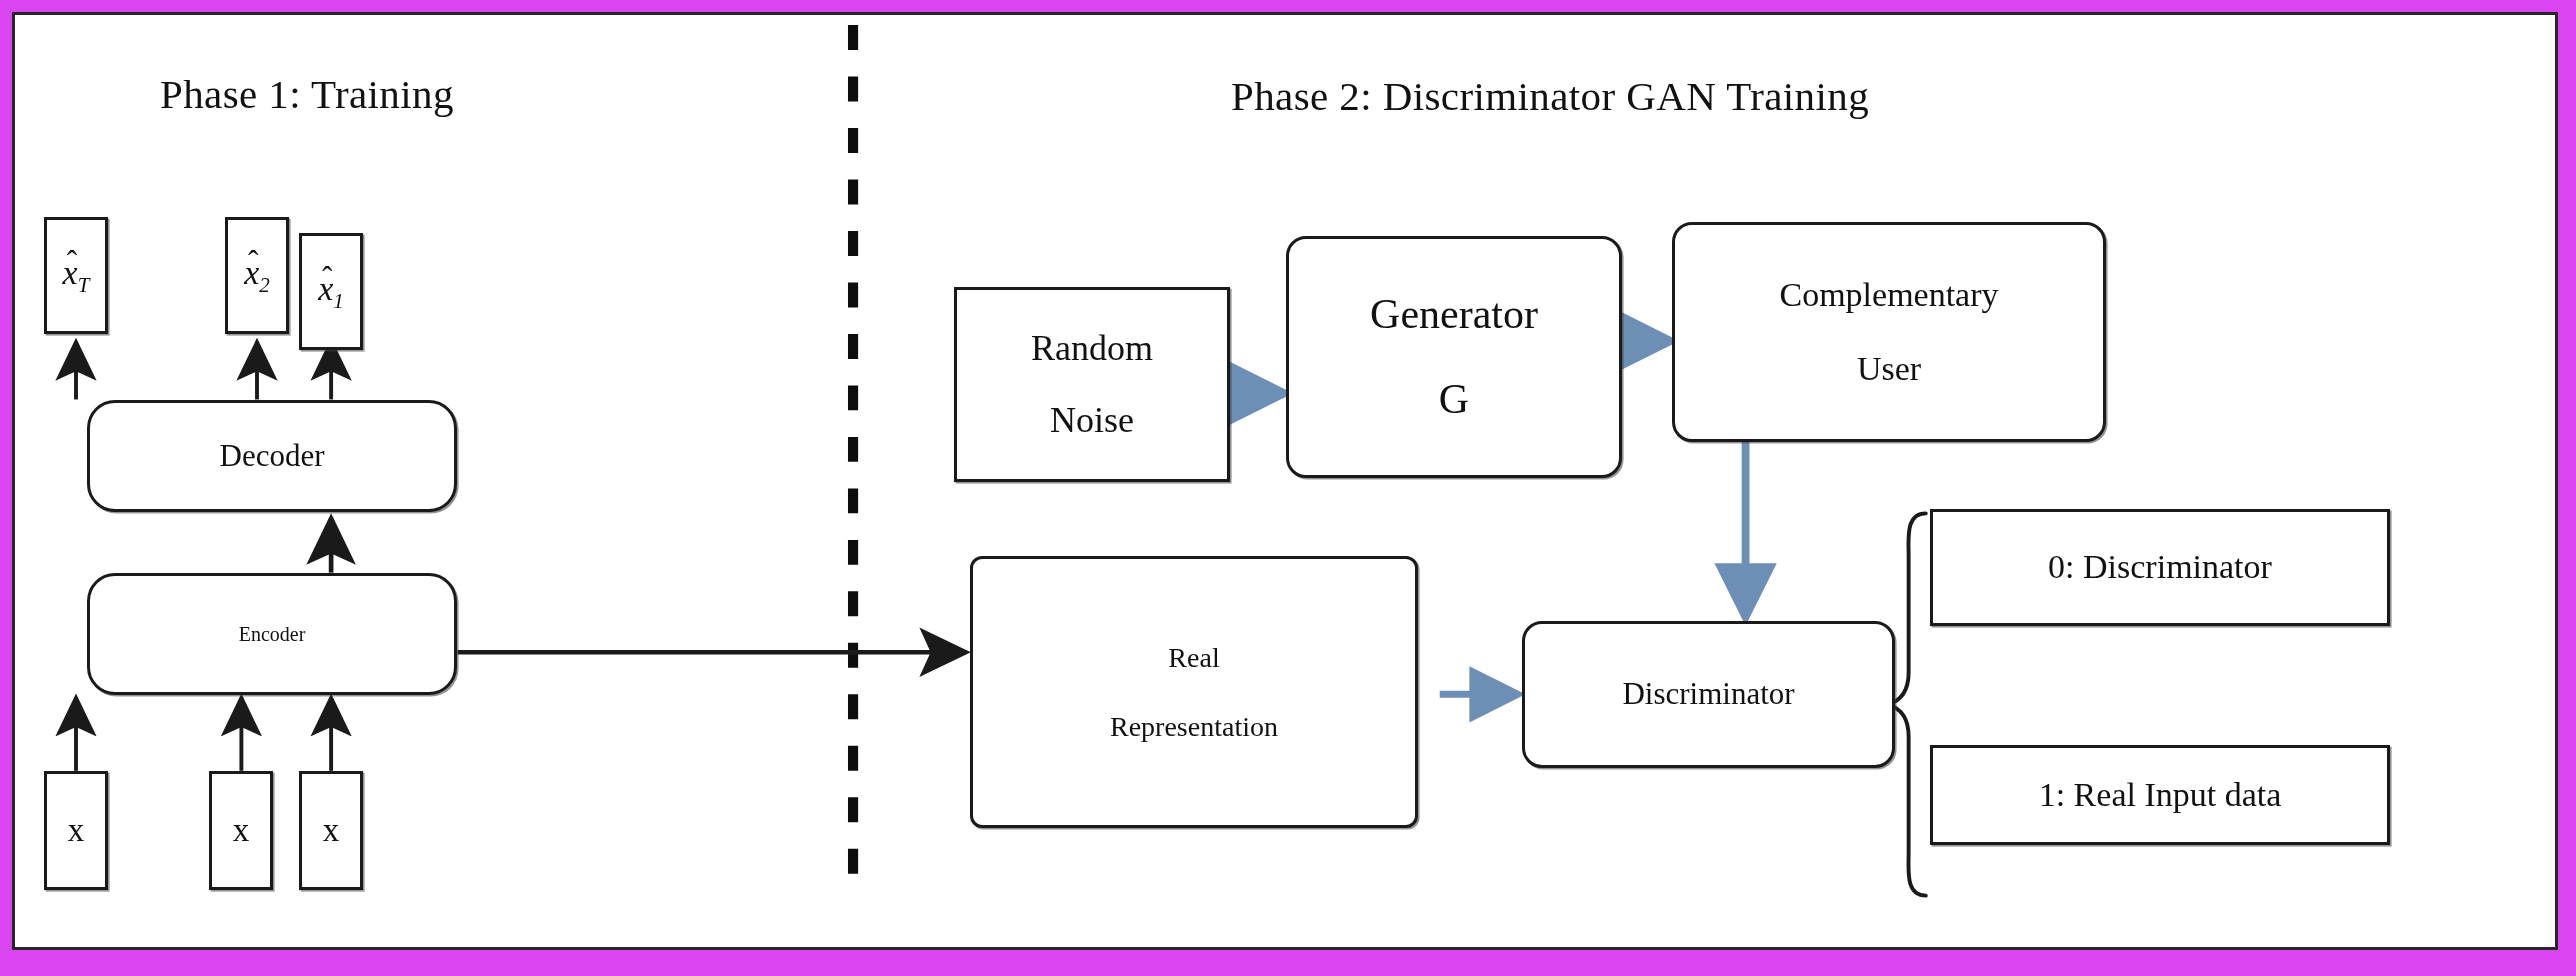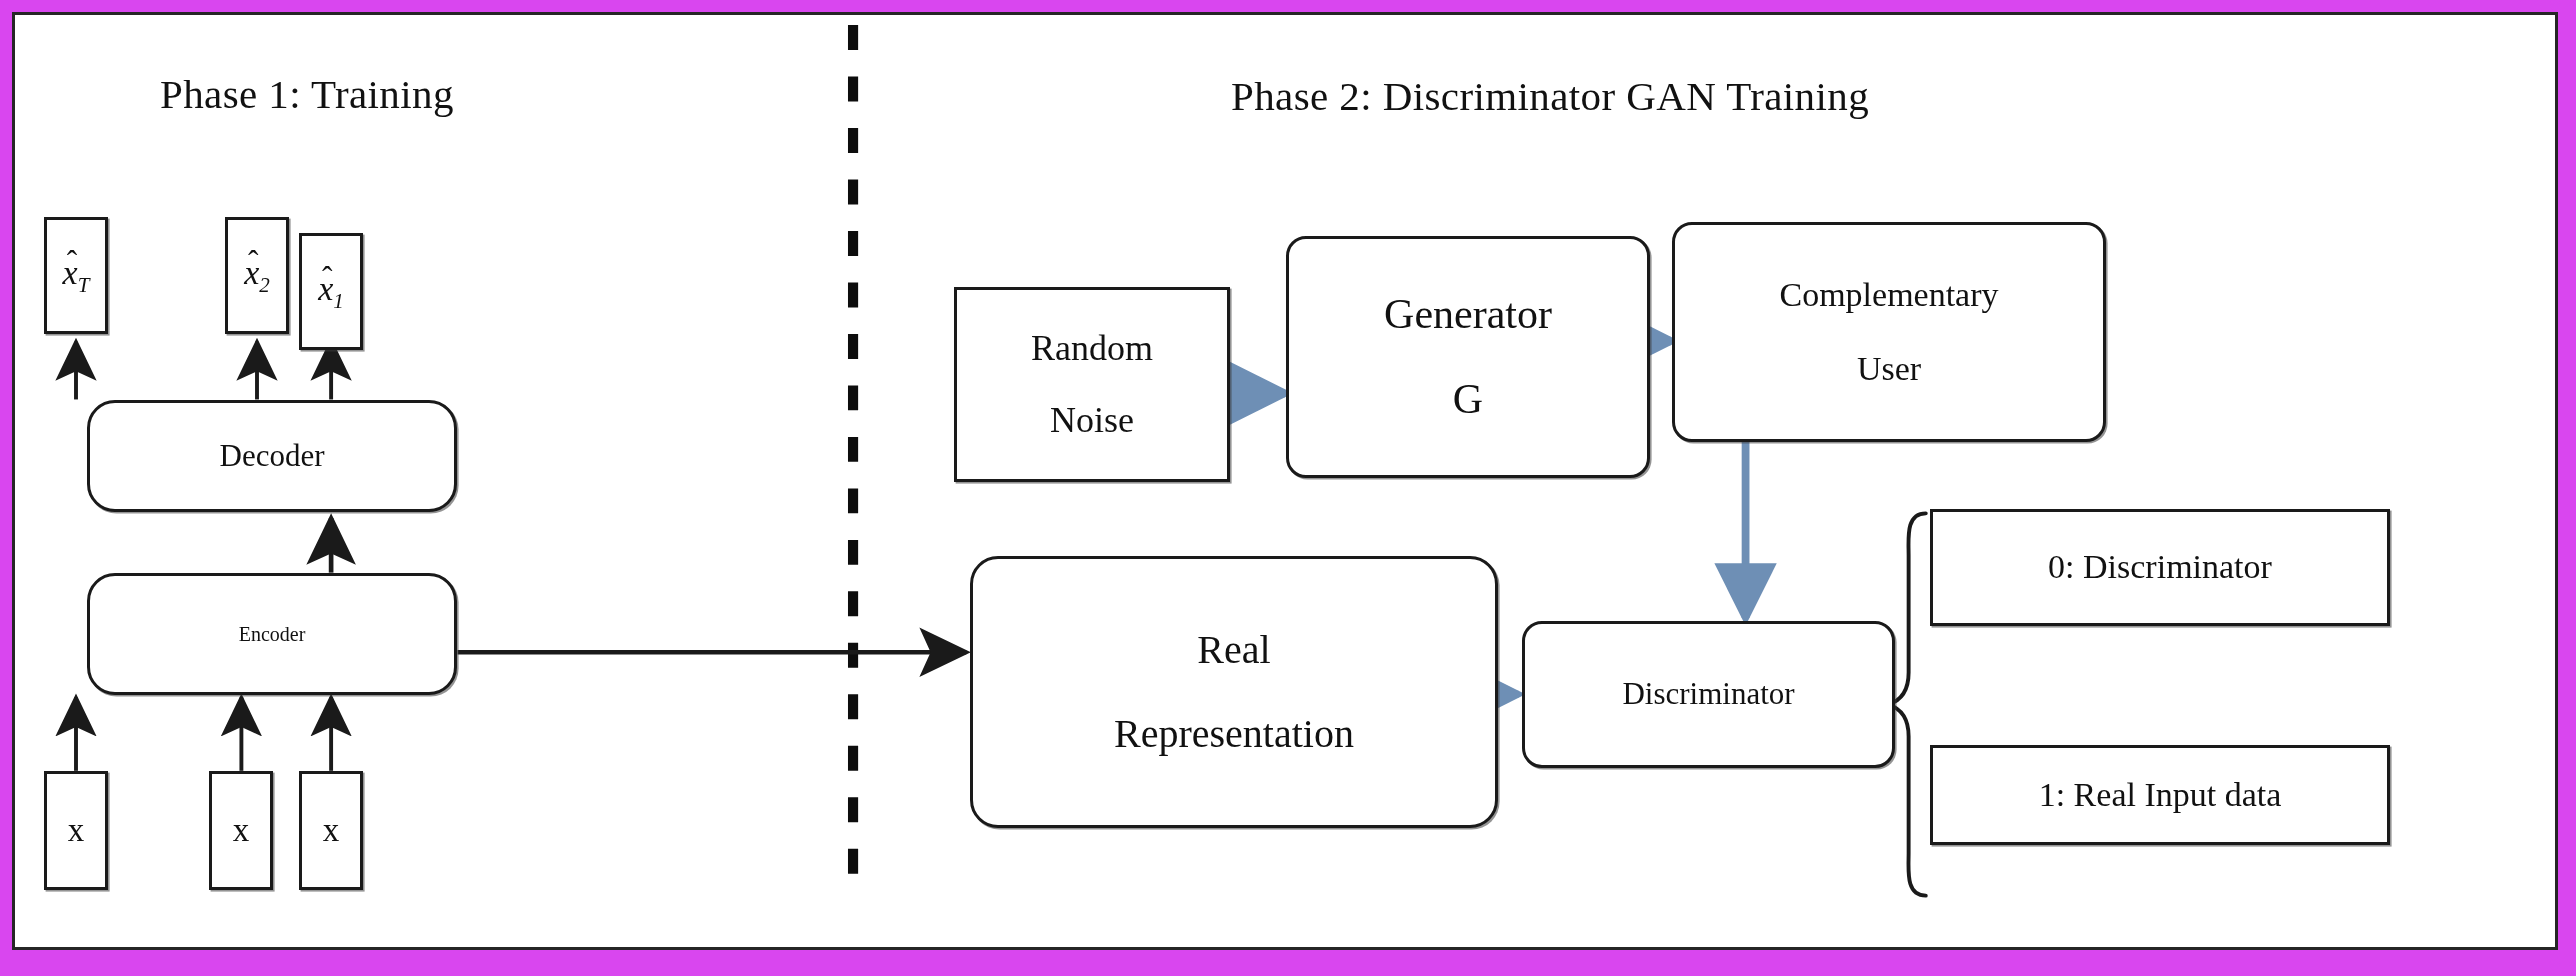--- a/index.html
+++ b/index.html
@@ -120,36 +120,37 @@
   
   #random-noise-box {
     left: 954px; top: 287px;
     width: 276px; height: 195px;
     font-size: 36px;
   }
   #random-noise-box .ln { margin: 13.3px 0; }
 
   #generator-box {
     left: 1286px; top: 236px;
-    width: 364px; height: 242px;
+    width: 336px; height: 242px;
     font-size: 42px;
   }
   #generator-box .ln { margin: 16.4px 0; }
 
   #complementary-user-box {
     left: 1672px; top: 222px;
     width: 434px; height: 220px;
     font-size: 34px;
   }
   #complementary-user-box .ln { margin: 15.6px 0; }
 
   #real-representation-box {
     left: 970px; top: 556px;
-    width: 528px; height: 272px;
-    font-size: 40px;
+    width: 448px; height: 272px;
+    font-size: 28px;
+    border-radius: 12px;
   }
   #real-representation-box .ln { margin: 17px 0; }
 
   #discriminator-box {
     left: 1522px; top: 621px;
     width: 373px; height: 147px;
     font-size: 31px;
   }
 
   #label-complementary-box {

